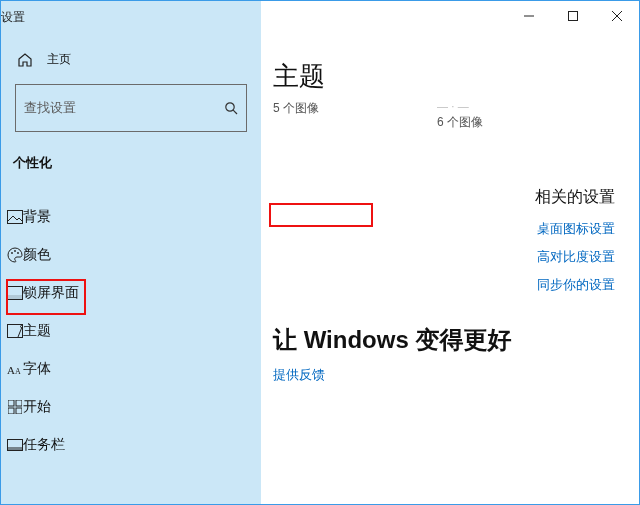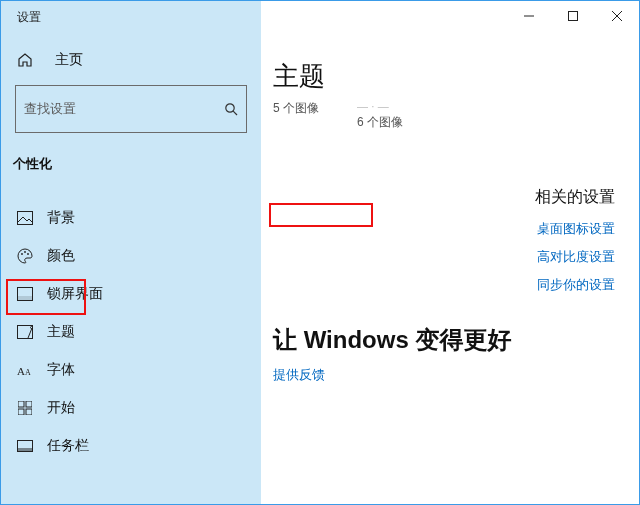--- a/index.html
+++ b/index.html
@@ -15,69 +15,69 @@
   }
 
   .titlebar {
     height: 32px;
     display: flex;
     align-items: center;
     background: linear-gradient(to right,#cbe7f7 0,#cbe7f7 260px,#fff 260px);
     font-size: 12px;
     position: relative;
   }
-  .titlebar .title { padding-left: 16px; color: #222; }
+  .titlebar .title { color: #222; }
   .win-controls { position: absolute; right: 0; top: 0; display: flex; }
   .win-btn { width: 44px; height: 30px; display:flex; align-items:center; justify-content:center; color:#222; }
   .win-btn svg { width: 10px; height: 10px; }
 
   .body { flex: 1; display: flex; min-height: 0; }
 
   .sidebar {
     width: 260px;
     background: #cbe7f7;
     display: flex;
     flex-direction: column;
     padding-top: 8px;
   }
-  .home-row { display:flex; align-items:center; gap:22px; padding: 10px 16px; font-size:14px; color:#111; }
+  .home-row { display:flex; align-items:center; gap:14px; padding: 10px 16px; font-size:12px; color:#111; }
   .home-row .ico { width:16px; display:flex; justify-content:center; }
 
   .search-wrap { padding: 6px 14px 10px; }
   .search {
     width: 100%; height: 48px;
     border: 1px solid #6b6b6b;
     background: transparent;
     display:flex; align-items:center; justify-content:space-between;
     padding: 0 8px;
   }
   .search .ph { color:#5b5b5b; font-size:13px; }
   .search .mag { color:#333; }
 
   .section-label { padding: 12px 12px 8px; font-size:13px; font-weight:600; color:#111; }
 
   .nav { margin-top: 18px; }
   .nav-item {
-    display:flex; align-items:center; gap:14px;
-    padding: 10px 16px; font-size:14px; color:#111;
+    display:flex; align-items:center; gap:0;
+    padding: 10px 6px; font-size:14px; color:#111;
     position: relative;
   }
   .nav-item .ico { width:16px; display:flex; justify-content:center; color:#222; }
 
   .hl-theme {
     position:absolute; border:2px solid #e11; pointer-events:none;
     left: 6px; top: 279px; width: 80px; height: 36px;
   }
 
   .content {
     flex:1; padding: 26px 24px 10px 12px; overflow:hidden; position:relative;
     color:#111;
   }
   .h1 { font-size: 26px; font-weight:400; margin-bottom: 6px; }
-  .thumbs { display:flex; gap: 38px; font-size:12px; color:#555; margin-top: 4px; }
+  .thumbs { display:flex; gap: 118px; font-size:12px; color:#555; margin-top: 4px; }
   .thumbs .t { display:flex; flex-direction:column; }
   .thumbs .faded { color:#bbb; font-size:11px; margin-bottom:2px; }
 
   .sect { margin-top: 56px; text-align: right; }
   .sect h2 { font-size: 16px; font-weight:400; margin-bottom: 12px; }
   .links a, .links span.link { display:block; color:#0067c0; font-size:13px; margin: 10px 0; text-decoration:none; cursor:pointer; }
 
   .hl-link {
     position:absolute; border:2px solid #e11; pointer-events:none;
     left: 8px; top: 170px; width: 104px; height: 24px;

